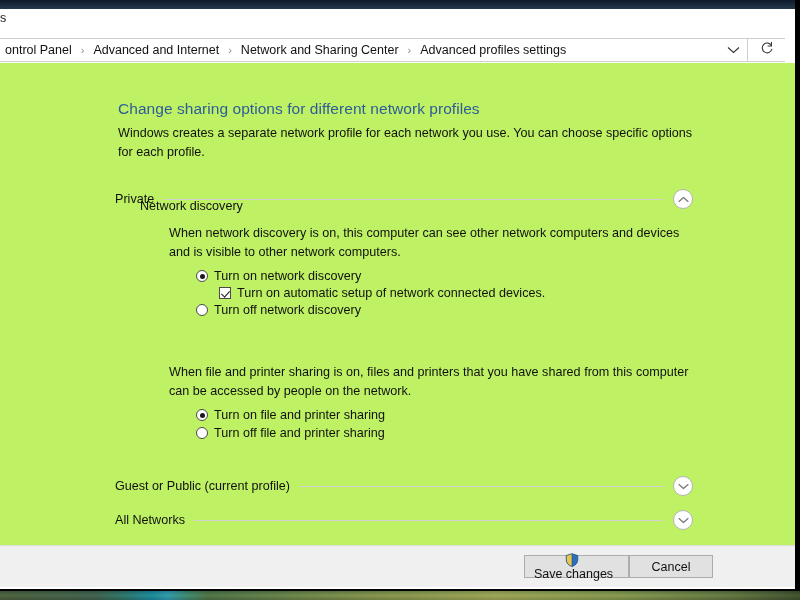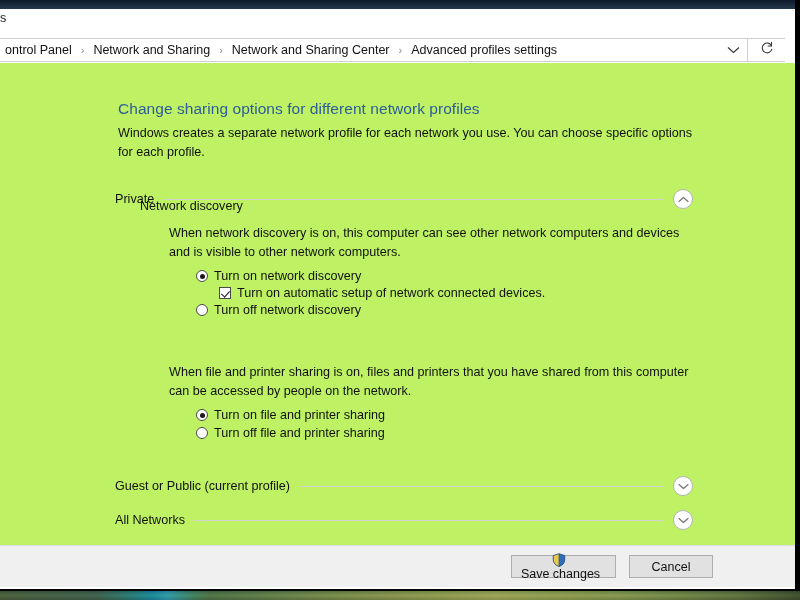--- a/index.html
+++ b/index.html
@@ -338,21 +338,21 @@
     align-items: center;
     justify-content: center;
     padding: 0 12px;
     box-sizing: border-box;
     cursor: default;
     white-space: nowrap;
     flex-direction: column;
   }
 
   .btn.save { min-width: 105px; padding-left: 6px; }
-  .btn.cancel { min-width: 84px; margin-left: 13px; }
+  .btn.cancel { min-width: 84px; }
 
   .shield {
     flex: 0 0 14px;
     width: 14px;
     height: 14px;
     margin-right: 4px;
     display: block;
   }
 </style>
 </head>
@@ -365,21 +365,21 @@
   <div class="window">
 
     <div class="titlebar"></div>
     <div class="titletext">ngs</div>
 
     <div class="addressbar">
       <div class="addrbox">
         <div class="crumbs">
           <span class="crumb">ontrol Panel</span>
           <span class="crumb-sep">›</span>
-          <span class="crumb">Network and Sharing</span>
+          <span class="crumb">Advanced and Internet</span>
           <span class="crumb-sep">›</span>
           <span class="crumb">Network and Sharing Center</span>
           <span class="crumb-sep">›</span>
           <span class="crumb">Advanced profiles settings</span>
         </div>
         <div class="addr-chevron">
           <svg width="13" height="8" viewBox="0 0 13 8" aria-hidden="true">
             <path d="M1 1.5 L6.5 6.5 L12 1.5" fill="none" stroke="#3a3a3a" stroke-width="1.2"></path>
           </svg>
         </div>

